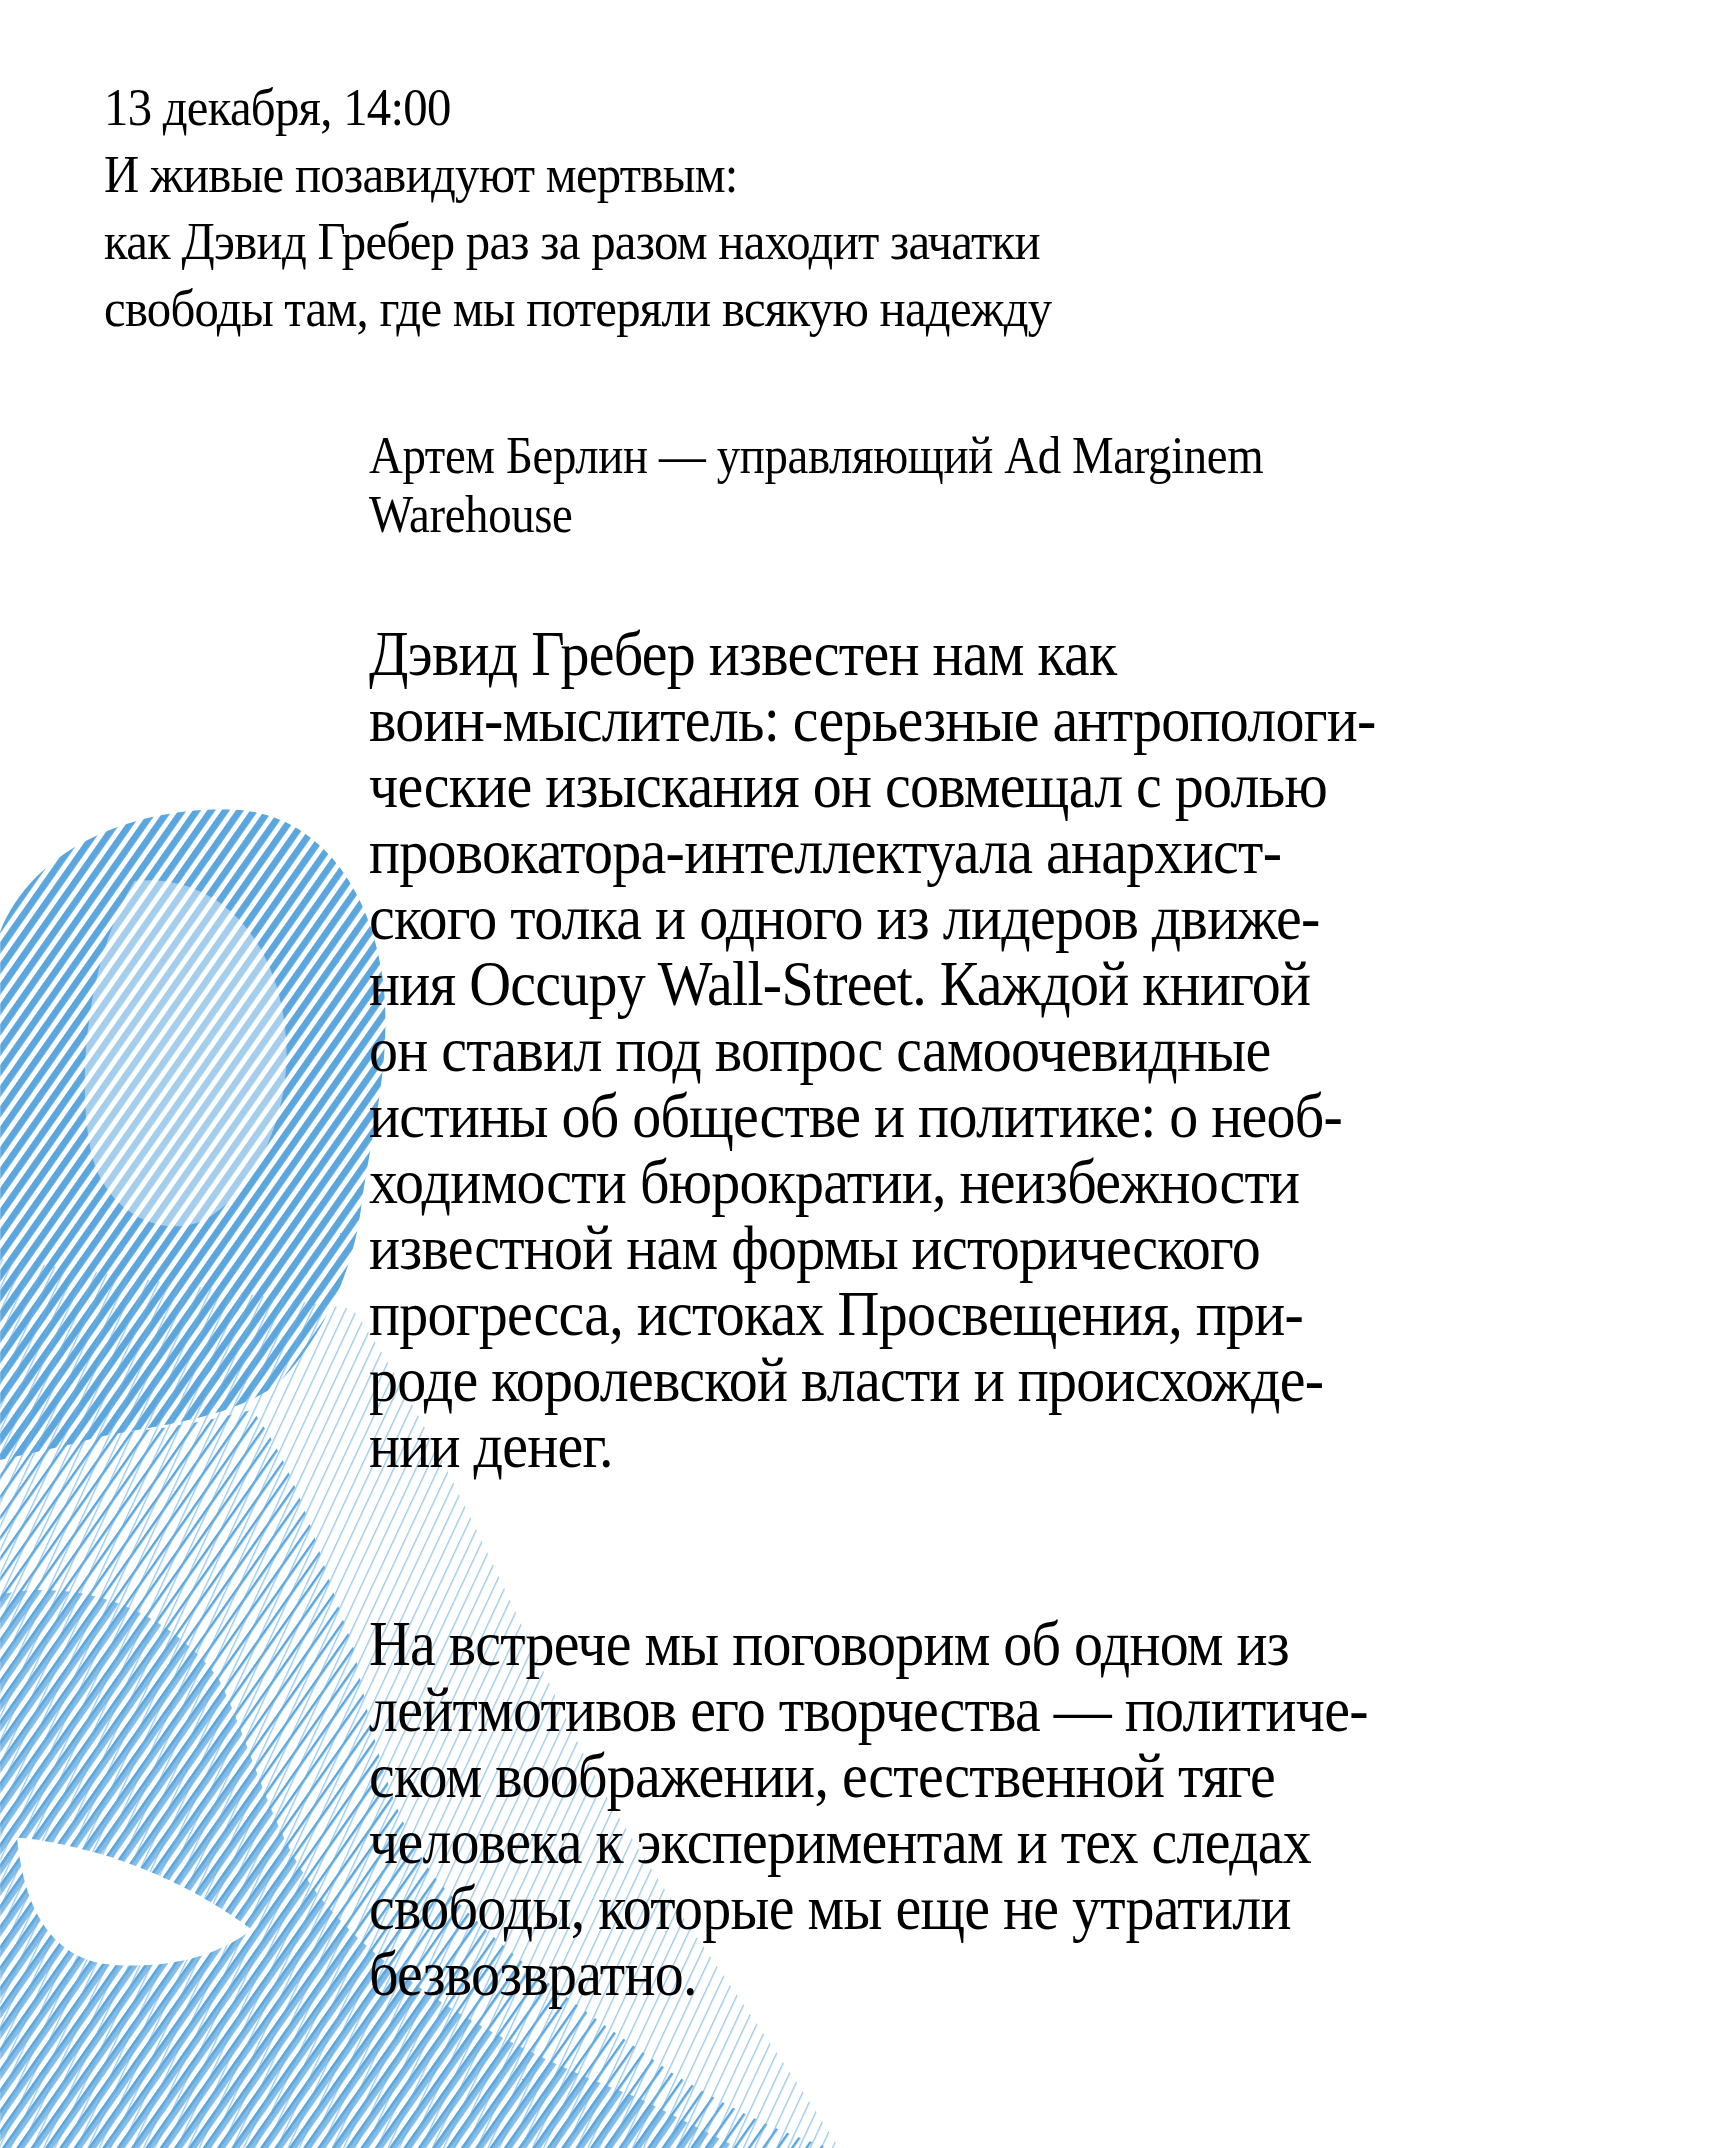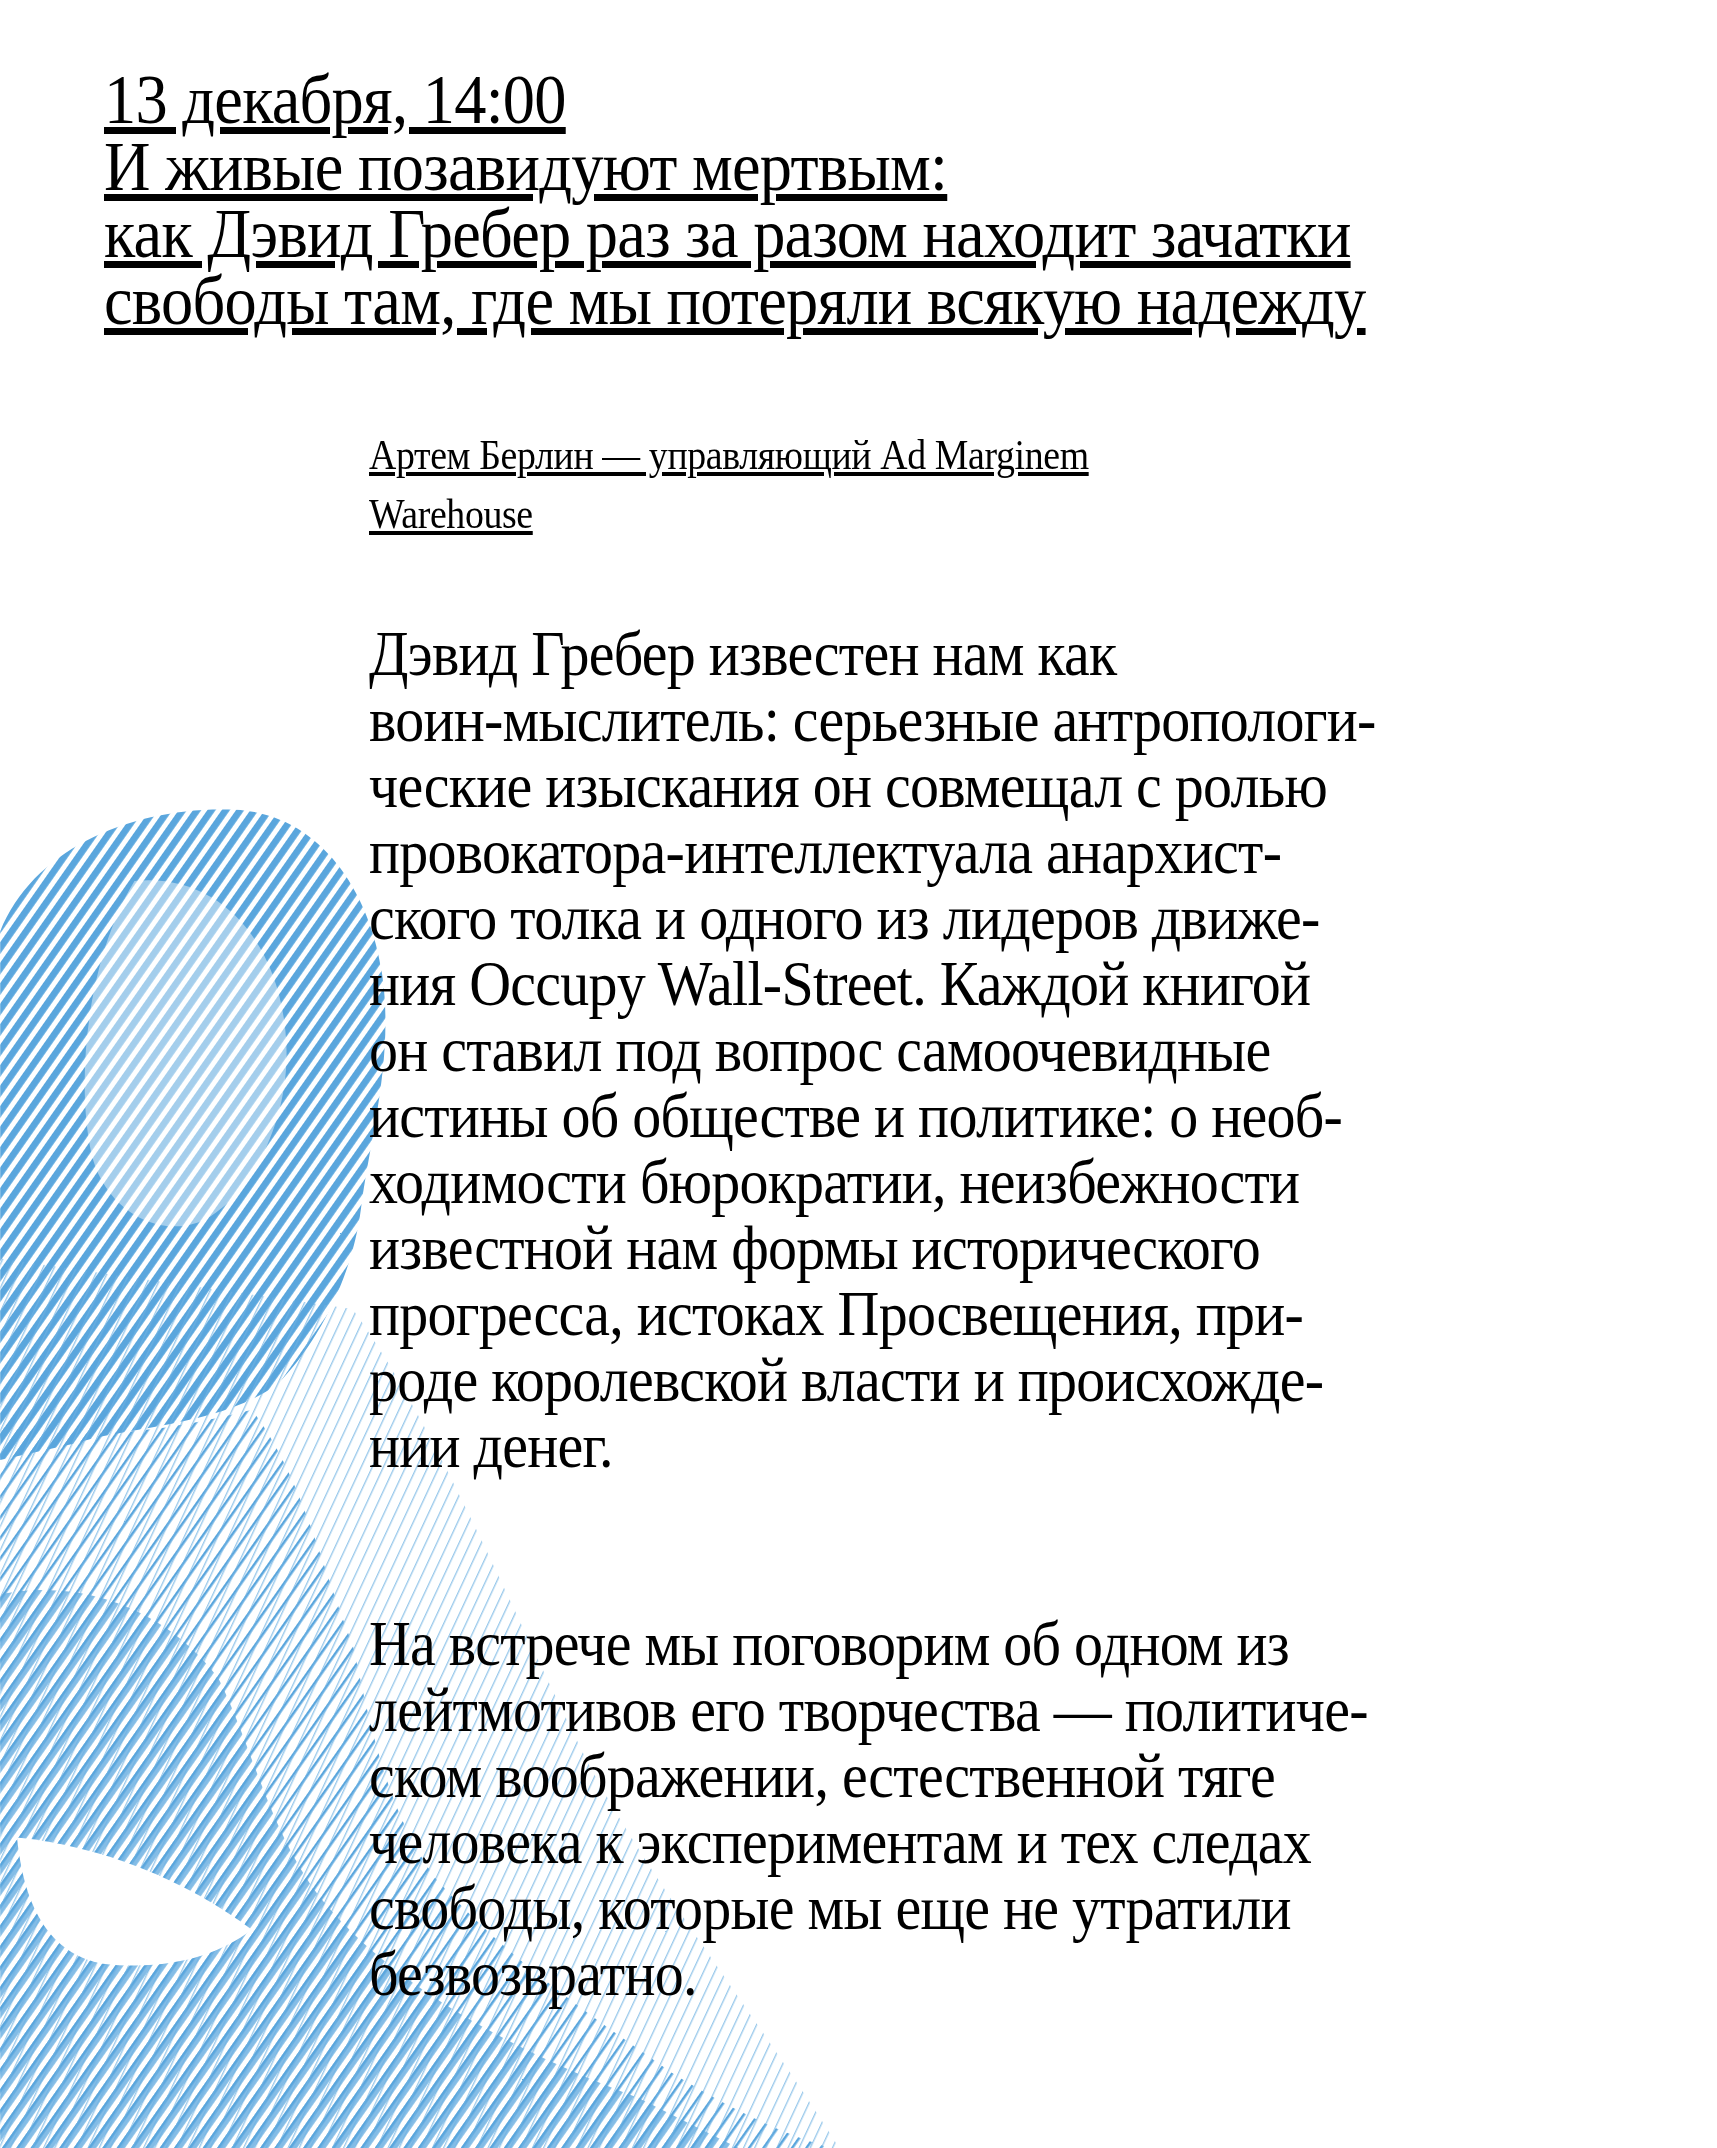--- a/index.html
+++ b/index.html
@@ -2,26 +2,26 @@
 <html style="font-size:13.4px"><head>
 <meta charset="utf-8">
 <style>
   html, body { margin: 0; padding: 0; background: #ffffff; }
   body { width: 1718px; height: 2148px; position: relative; overflow: hidden;
          font-family: "Liberation Serif", "DejaVu Serif", serif; color: #000; }
 
   .portrait { position: absolute; left: 0; top: 0; width: 1718px; height: 2148px;
               z-index: 0; pointer-events: none; }
 
-  .header { position: absolute; left: 104px; top: 66px; z-index: 2;
-            font-size: 70px; line-height: 67px; letter-spacing: -0.8px; text-decoration: underline; }
+  .header { position: absolute; left: 104px; top: 74px; z-index: 2;
+            font-size: 53px; line-height: 67px; letter-spacing: -0.8px; }
   .header .line { display: block; white-space: nowrap; transform: scaleX(0.92); transform-origin: left; }
 
   .author { position: absolute; left: 369px; top: 426px; width: 1091px; z-index: 2;
-            font-size: 42px; line-height: 59px; letter-spacing: -0.4px; text-decoration: underline; }
+            font-size: 52px; line-height: 59px; letter-spacing: -0.4px; }
   .author .line { display: block; white-space: nowrap; transform: scaleX(0.9); transform-origin: left; }
 
   .body { position: absolute; left: 369px; top: 621px; width: 1309px; z-index: 2;
           font-size: 63px; line-height: 66px; letter-spacing: -0.8px; }
   .body .para { margin: 0 0 132px 0; }
   .body .line { display: block; white-space: nowrap; transform: scaleX(0.92); transform-origin: left; }
 </style>
 </head>
 <body>
 

